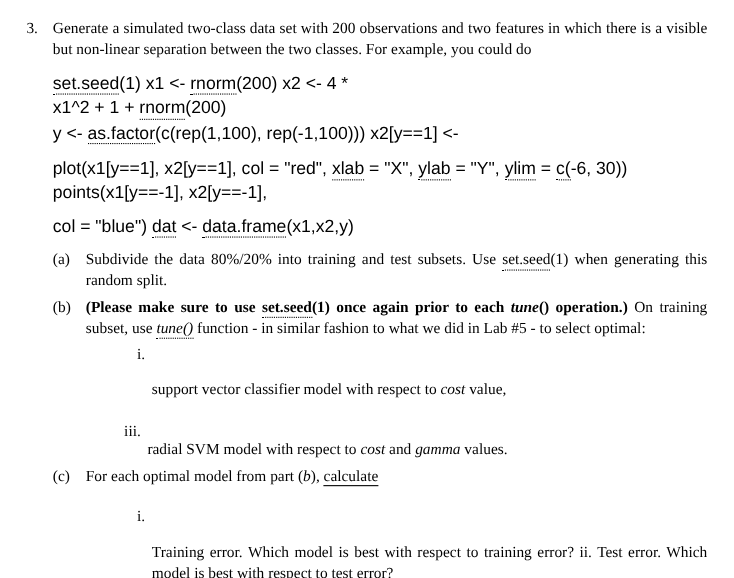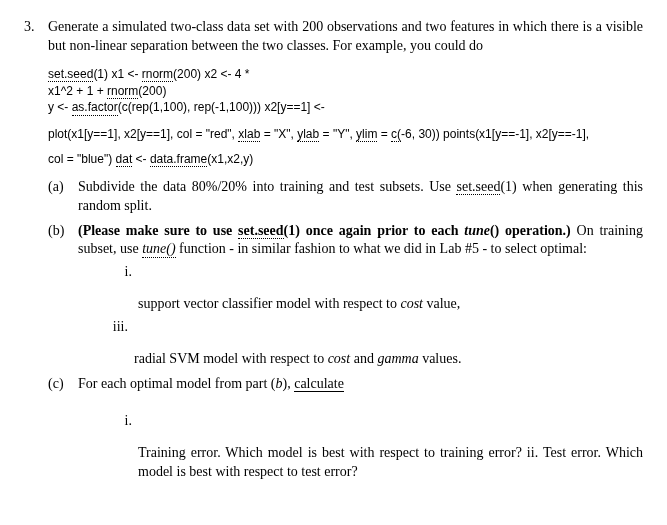--- a/index.html
+++ b/index.html
@@ -11,21 +11,21 @@
     color: #000;
     background: #fff;
     width: 667px;
     box-sizing: border-box;
   }
   .q-row { display: flex; }
   .q-num { width: 24px; flex: 0 0 24px; }
   .q-body { flex: 1; text-align: justify; }
   .code {
     font-family: "Helvetica Neue", Helvetica, Arial, sans-serif;
-    font-size: 12px;
+    font-size: 16px;
     line-height: 1.4;
     margin: 10px 0 10px 24px;
   }
   .code p { margin: 0; }
   .dotted { border-bottom: 1px dotted #000; display:inline-block; line-height:1.1;}
   .part-row { display:flex; margin-top:6px; margin-left:24px;}
   .part-lbl { width:30px; flex:0 0 30px;}
   .part-body { flex:1; text-align: justify;}
   .roman-row { display:flex; margin-top:4px; margin-left:28px;}
   .roman-lbl { width:26px; flex:0 0 26px; text-align:right; padding-right:6px;}
@@ -75,21 +75,21 @@
   <div class="part-body">
     <b><span>(Please make sure to use </span><span class="dotted">set.seed</span><span>(1) once again prior to each </span><span class="ital">tune</span><span>() operation.)</span></b><span> On training subset, use </span><span class="ital dotted">tune()</span><span> function - in similar fashion to what we did in Lab #5 - to select optimal:</span>
 
     <div class="roman-row">
       <div class="roman-lbl">i.</div>
       <div class="roman-body">
         <span>support vector classifier model with respect to </span><span class="ital">cost</span><span> value,</span>
       </div>
     </div>
     <div class="roman-row">
-      <div class="roman-lbl" style="width:22px;flex:0 0 22px;">iii.</div>
+      <div class="roman-lbl" style="width:22px;flex:0 0 22px;margin-top:15px;">iii.</div>
       <div class="roman-body">
         <span>radial SVM model with respect to </span><span class="ital">cost</span><span> and </span><span class="ital">gamma</span><span> values.</span>
       </div>
     </div>
   </div>
 </div>
 
 <div class="part-row">
   <div class="part-lbl">(c)</div>
   <div class="part-body">

